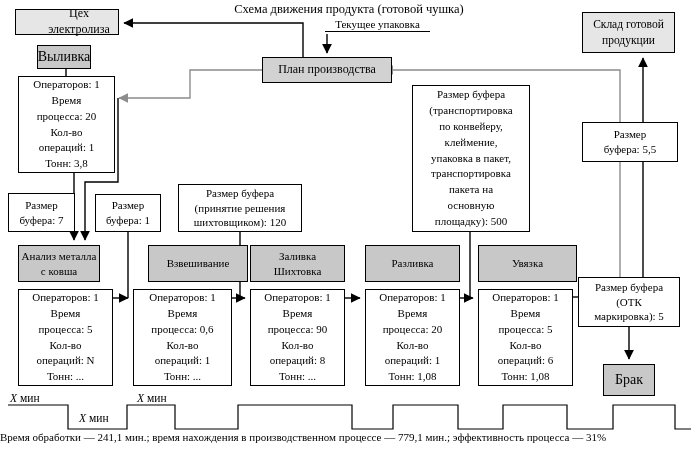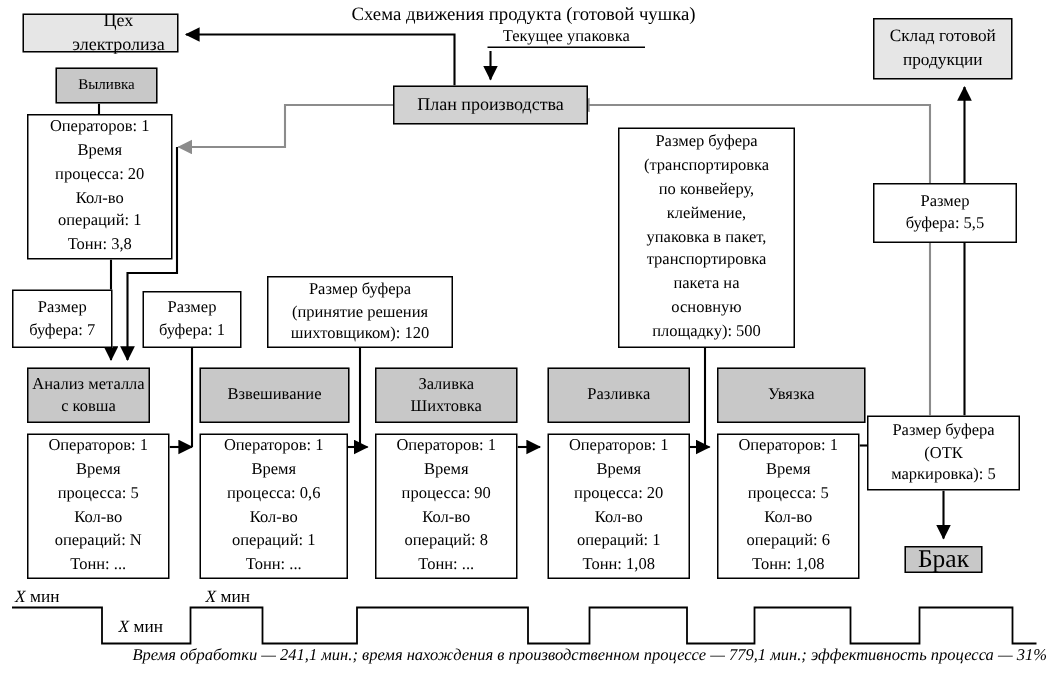--- a/index.html
+++ b/index.html
@@ -24,22 +24,22 @@
     position:absolute;left:0;top:2px;width:698px;text-align:center;
     font-size:12.5px;z-index:2;
   }
   .subtitle{
     position:absolute;left:325px;top:18px;width:105px;text-align:center;
     font-size:11px;border-bottom:1px solid #000;padding-bottom:1px;z-index:2;
   }
   .tlab{position:absolute;z-index:2;font-size:11.5px;white-space:nowrap;}
   .tlab .xi{font-style:italic;margin-right:3px;}
   .caption{
-    position:absolute;left:0;top:431px;width:698px;text-align:right;
-    font-size:11px;z-index:2;font-style:italic;
+    position:absolute;left:0;top:431px;width:698px;text-align:left;
+    font-size:11px;z-index:2;
   }
 </style>
 </head>
 <body>
 
 <div id="canvas">
 
   <svg class="wires" width="698" height="452" viewBox="0 0 698 452">
     <defs>
       <marker id="ab" markerWidth="8" markerHeight="8" refX="6.5" refY="3.5" orient="auto">
@@ -76,21 +76,21 @@
     <path d="M8 405 H68 V429 H127 V405 H175 V429 H238 V405 H352 V429 H393 V405 H458 V429 H503 V405 H567 V429 H613 V405 H675 V429 H691" stroke="#000" stroke-width="1.2" fill="none"></path>
   </svg>
 
   <div class="title">Схема движения продукта (готовой чушка)</div>
   <div class="subtitle">Текущее упаковка</div>
 
   <div class="bx light" style="left:15px;top:9px;width:104px;height:26px;font-size:12px;padding-left:24px;">Цех электролиза</div>
   <div class="bx light" style="left:582px;top:12px;width:93px;height:41px;font-size:11.5px;">Склад готовой
 продукции</div>
   <div class="bx plan" style="left:262px;top:57px;width:130px;height:26px;">План производства</div>
-  <div class="bx gray" style="left:37px;top:45px;width:68px;height:24px;font-size:10px;">Выливка</div>
+  <div class="bx gray" style="left:37px;top:45px;width:54px;height:24px;font-size:14px;">Выливка</div>
   <div class="bx det" style="left:18px;top:76px;width:97px;height:97px;">Операторов: 1
 Время
 процесса: 20
 Кол-во
 операций: 1
 Тонн: 3,8</div>
 
   <div class="bx" style="left:8px;top:193px;width:67px;height:39px;">Размер
 буфера: 7</div>
   <div class="bx" style="left:95px;top:194px;width:66px;height:38px;">Размер
@@ -105,25 +105,25 @@
 упаковка в пакет,
 транспортировка
 пакета на
 основную
 площадку): 500</div>
   <div class="bx" style="left:582px;top:122px;width:96px;height:40px;">Размер
 буфера: 5,5</div>
   <div class="bx" style="left:578px;top:277px;width:102px;height:50px;">Размер буфера
 (ОТК
 маркировка): 5</div>
-  <div class="bx gray" style="left:603px;top:364px;width:52px;height:18px;font-size:17px;">Брак</div>
+  <div class="bx gray" style="left:603px;top:364px;width:52px;height:32px;font-size:14px;">Брак</div>
 
   <div class="bx gray" style="left:18px;top:245px;width:82px;height:37px;">Анализ металла
 с ковша</div>
-  <div class="bx gray" style="left:133px;top:245px;width:100px;height:37px;">Взвешивание</div>
+  <div class="bx gray" style="left:148px;top:245px;width:100px;height:37px;">Взвешивание</div>
   <div class="bx gray" style="left:250px;top:245px;width:95px;height:37px;">Заливка
 Шихтовка</div>
   <div class="bx gray" style="left:365px;top:245px;width:95px;height:37px;">Разливка</div>
   <div class="bx gray" style="left:478px;top:245px;width:99px;height:37px;">Увязка</div>
 
   <div class="bx det" style="left:18px;top:289px;width:95px;height:97px;">Операторов: 1
 Время
 процесса: 5
 Кол-во
 операций: N

